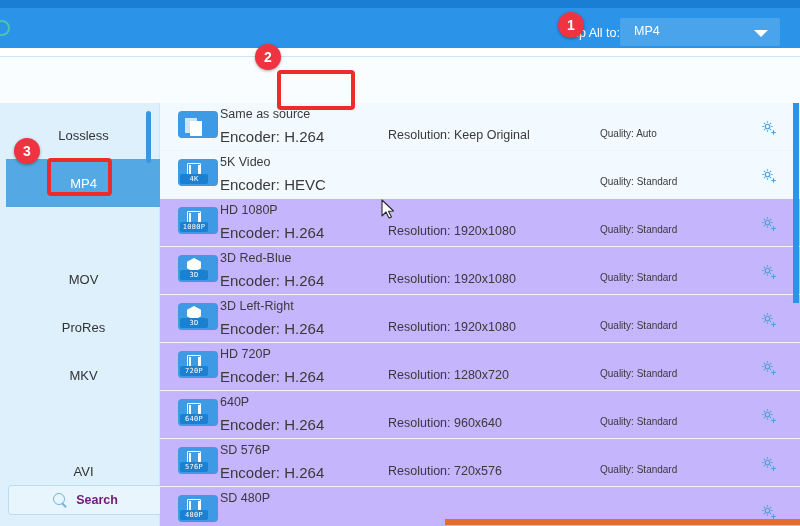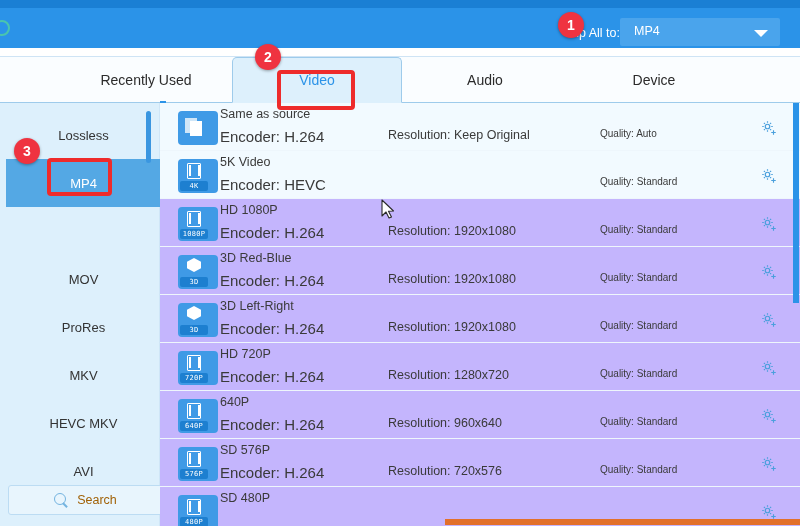--- a/index.html
+++ b/index.html
@@ -136,38 +136,38 @@
   .search-icon::before {
     content: ""; position: absolute; left: 0; top: 0;
     width: 10px; height: 10px;
     border: 1.6px solid #74b4e0; border-radius: 50%;
   }
   .search-icon::after {
     content: ""; position: absolute; left: 9px; top: 9px;
     width: 6px; height: 1.6px; background: #74b4e0;
     transform: rotate(45deg); transform-origin: left center;
   }
-  .search-text { font-size: 12.5px; color: #a16207; }
+  .search-text { font-size: 12.5px; color: #701a75; font-weight: bold; }
 
   
   .list {
     position: absolute; left: 160px; top: 46px;
     width: 640px; height: 424px;
     background: #c4b5fd;
     overflow: hidden;
   }
   .row {
     position: relative;
     height: 48px;
     border-bottom: 1px solid #eef6fc;
   }
   .row.alt { background: #f2faff; }
   .row-icon {
     position: absolute; left: 18px; top: 8px;
-    width: 32px; height: 34px;
+    width: 32px; height: 27px;
     background: #3f9ae6;
     border-radius: 4px;
     padding-left: 40px;
   }
   .ri-film {
     position: absolute; left: 9px; top: 4px;
     width: 14px; height: 16px;
     border: 1.6px solid #ffffff;
     border-radius: 1px;
   }
@@ -277,55 +277,37 @@
     <div class="topbar-left-icon"></div>
     <div class="ripall-label">Rip All to:</div>
     <div class="ripall-select">
       <div class="ripall-value">MP4</div>
       <div class="ripall-caret"></div>
     </div>
   </div>
 
   <div class="panel">
 
-    <div class="tabs">
-      <div class="tab" id="tab-0">
-        <span>Recently Used</span>
-      </div>
-      <div class="tab selected" id="tab-1">
-        <span>Video</span>
-      </div>
-      <div class="tab" id="tab-2">
-        <span>Audio</span>
-      </div>
-      <div class="tab" id="tab-3">
-        <span>Device</span>
-      </div>
-      <div class="tab-underline-dot"></div>
-    </div>
 
     <div class="sidebar">
       <div class="side-item" style="top:8px">
           <span>Lossless</span>
         </div>
       <div class="side-item selected" style="top:56px">
           <span>MP4</span>
         </div>
       <div class="side-item" style="top:152px">
           <span>MOV</span>
         </div>
       <div class="side-item" style="top:200px">
           <span>ProRes</span>
         </div>
       <div class="side-item" style="top:248px">
           <span>MKV</span>
         </div>
-      <div class="side-item" style="top:296px">
-          <span>HEVC MKV</span>
-        </div>
       <div class="side-item" style="top:344px">
           <span>AVI</span>
         </div>
 
       <div class="side-scroll-track">
         <div class="side-scroll-thumb"></div>
       </div>
 
       <div class="search-box">
         <span class="search-icon"></span>

